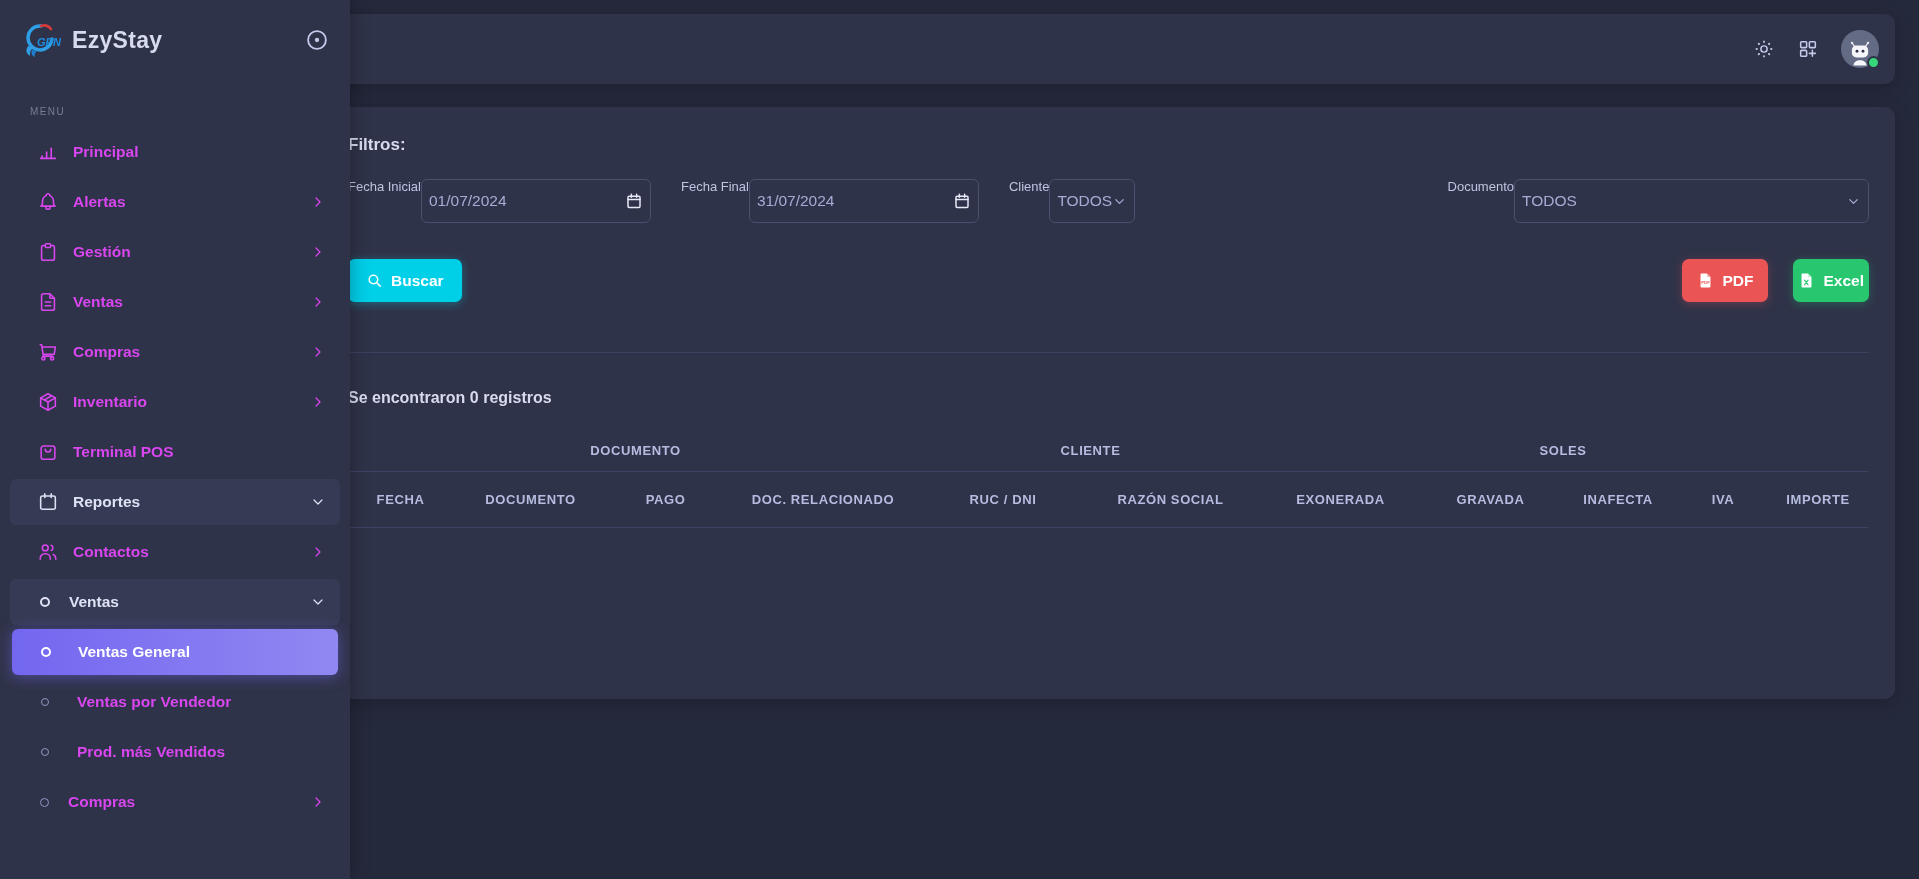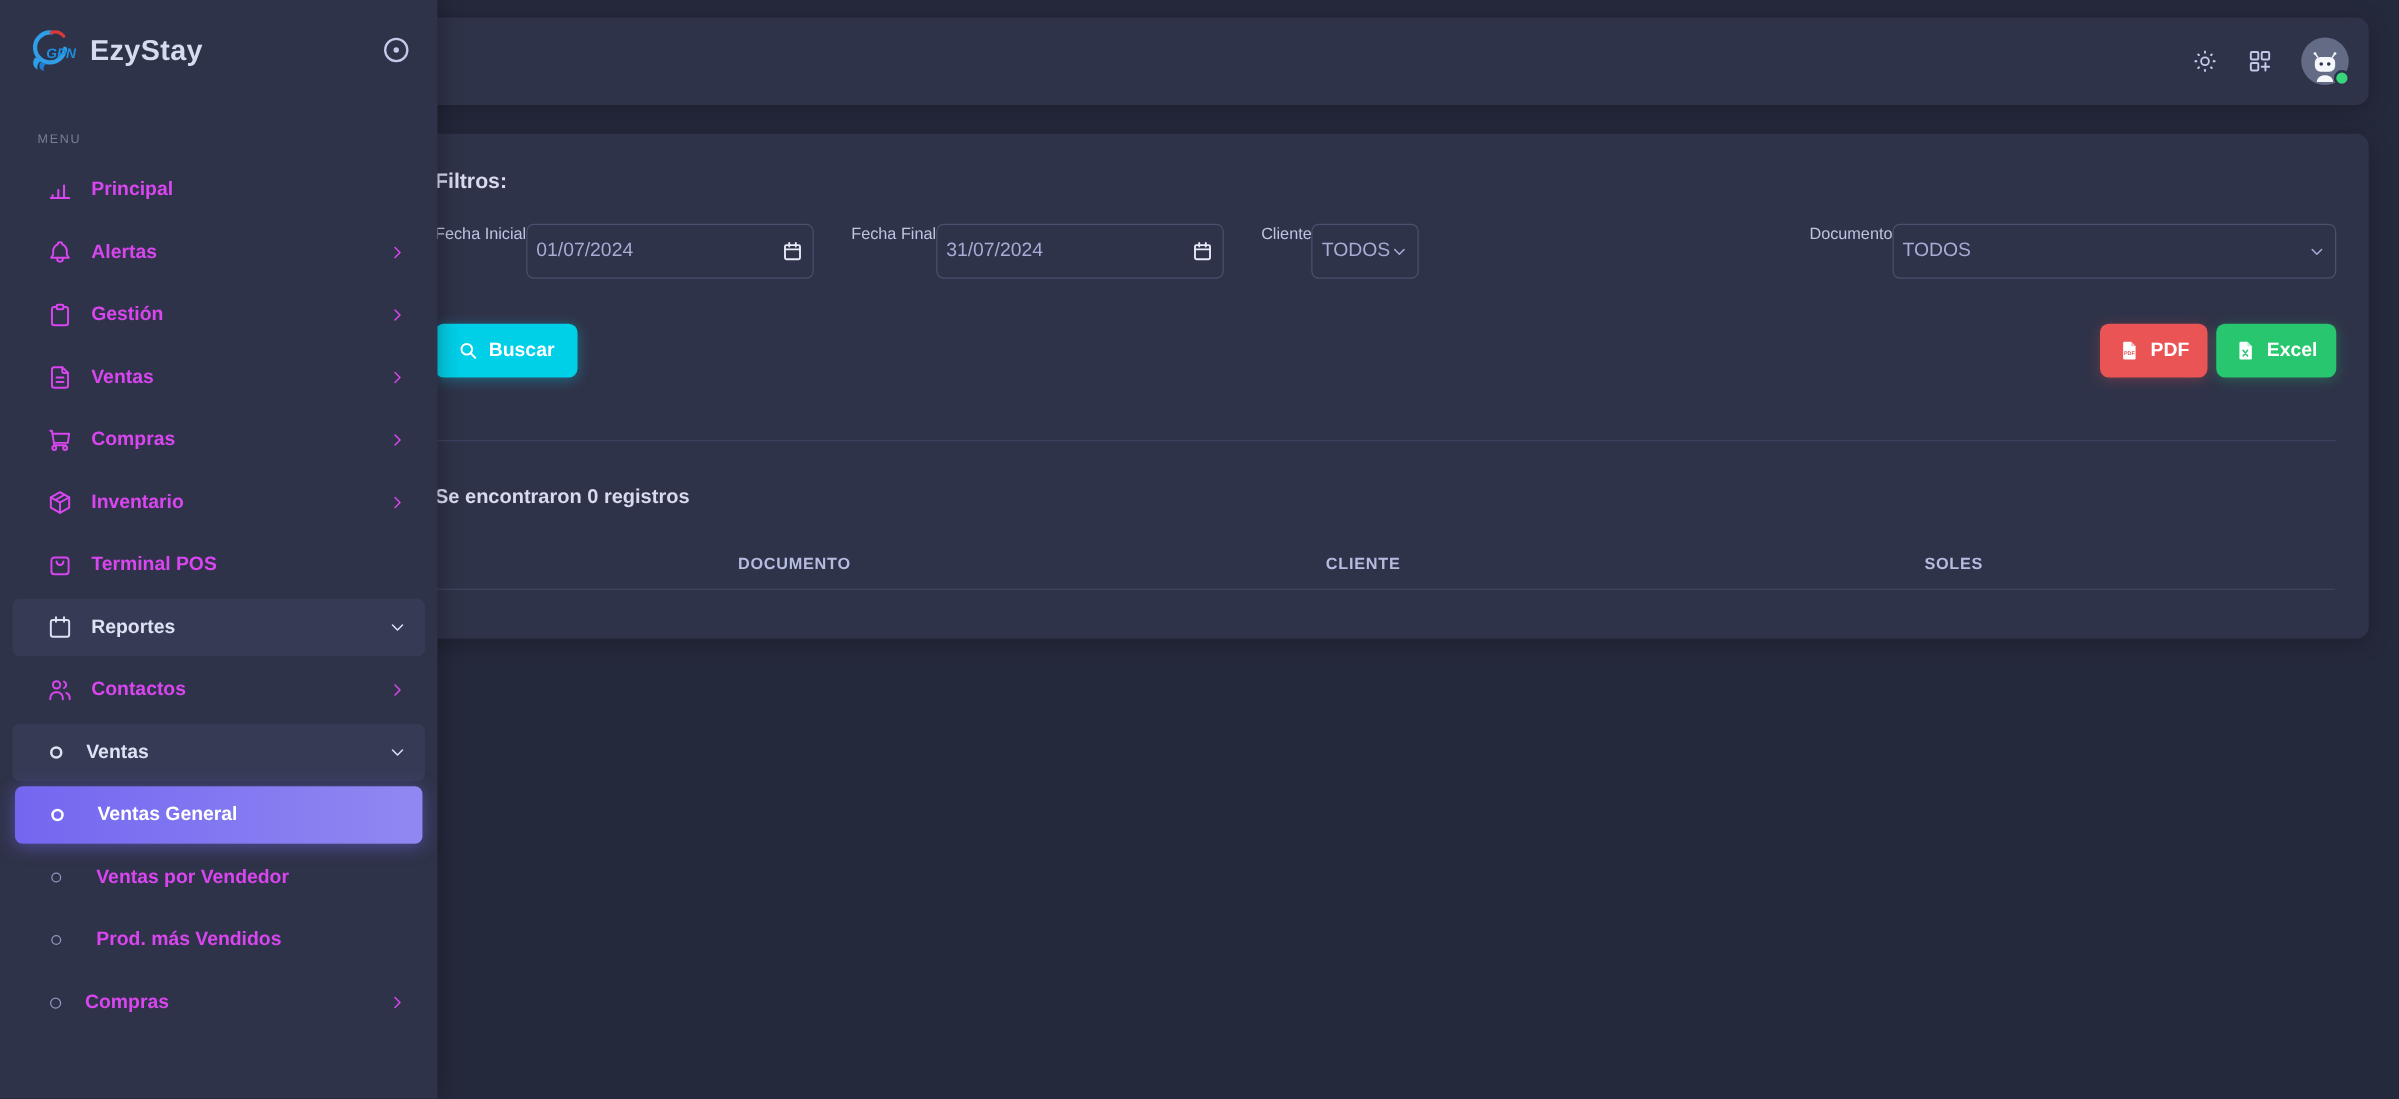--- a/index.html
+++ b/index.html
@@ -57,21 +57,21 @@
   }
   .ibtn { width:38px; height:38px; border-radius:50%; display:flex; align-items:center; justify-content:center; color:#c3c9e8; cursor:pointer; }
   .avatar-wrap { position:relative; width:38px; height:38px; margin-left:8px; cursor:pointer; }
   .avatar { width:38px; height:38px; border-radius:50%; background:#646b85; display:flex; align-items:flex-end; justify-content:center; overflow:hidden; }
   .status-dot {
     position:absolute; right:-1px; bottom:-1px; width:13px; height:13px; border-radius:50%;
     background:#37d67a; border:2px solid #2f3349;
   }
 
   .panel {
-    position:absolute; left:27px; top:107px; width:1573px; height:404px;
+    position:absolute; left:27px; top:107px; width:1573px; height:592px;
     background:#2f3349; border-radius:10px; box-shadow:0 4px 18px rgba(0,0,0,.22);
     padding:28px 26px; overflow:hidden;
   }
   .panel-title { font-size:17px; font-weight:700; color:#d8dbf0; }
 
   .filter-row { display:flex; gap:30px; margin-top:24px; }
   .field { display:flex; flex-direction:row; }
   .field .flabel { font-size:13px; color:#bfc4e0; margin-bottom:9px; }
   .control {
     height:44px; border:1px solid #4a506e; border-radius:6px; background:transparent;
@@ -84,21 +84,21 @@
   .control .cicon { color:#e7eaf8; }
   .control .sicon { color:#a6acd4; }
 
   .btn-row { display:flex; align-items:center; margin-top:36px; }
   .btn {
     height:43px; border-radius:7px; display:flex; align-items:center; gap:8px;
     color:#fff; font-weight:700; font-size:15.5px; padding:0 18px; cursor:pointer; border:none;
   }
   .btn-buscar { background:#00cfe8; box-shadow:0 2px 10px rgba(0,207,232,.35); }
   .btn-pdf { background:#ea5455; padding:0 15px; box-shadow:0 2px 10px rgba(234,84,85,.3); }
-  .btn-excel { background:#28c76f; padding:0 15px; margin-left:7px; box-shadow:0 2px 10px rgba(40,199,111,.3); }
+  .btn-excel { background:#28c76f; padding:0 5px; margin-left:25px; box-shadow:0 2px 10px rgba(40,199,111,.3); }
   .spacer { flex:1; }
 
   .divider { border:none; border-top:1px solid #3c4160; margin-top:50px; }
   .results-text { margin-top:36px; font-size:16px; font-weight:700; color:#d8dbf0; }
 
   table.report { width:1520px; margin-top:24px; border-collapse:collapse; table-layout:fixed; }
   table.report th {
     font-size:13px; font-weight:700; color:#b6bce0; letter-spacing:.6px;
     text-align:center; white-space:nowrap;
   }
@@ -448,17 +448,30 @@
           <col style="width:120px">
           <col style="width:90px">
           <col style="width:100px">
       </colgroup>
       <thead>
         <tr class="grp">
           <th colspan="4">DOCUMENTO</th>
           <th colspan="2">CLIENTE</th>
           <th colspan="5">SOLES</th>
         </tr>
+        <tr class="cols">
+          <th>FECHA</th>
+          <th>DOCUMENTO</th>
+          <th>PAGO</th>
+          <th>DOC. RELACIONADO</th>
+          <th>RUC / DNI</th>
+          <th>RAZÓN SOCIAL</th>
+          <th>EXONERADA</th>
+          <th>GRAVADA</th>
+          <th>INAFECTA</th>
+          <th>IVA</th>
+          <th>IMPORTE</th>
+        </tr>
       </thead>
       <tbody></tbody>
     </table>
   </section>
 </div>
 
 </body></html>

